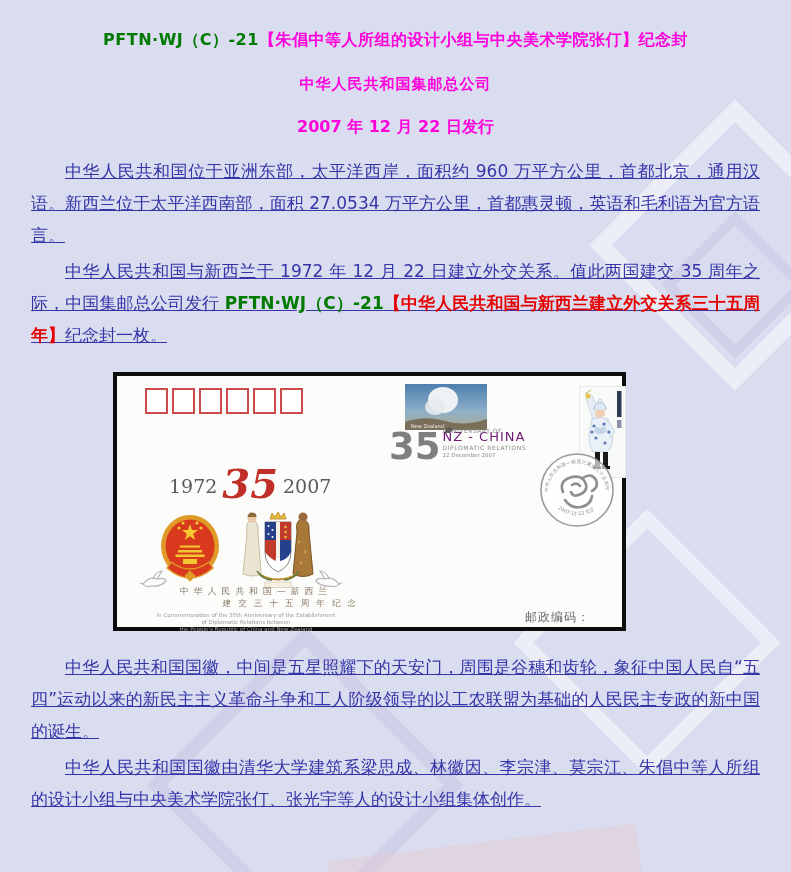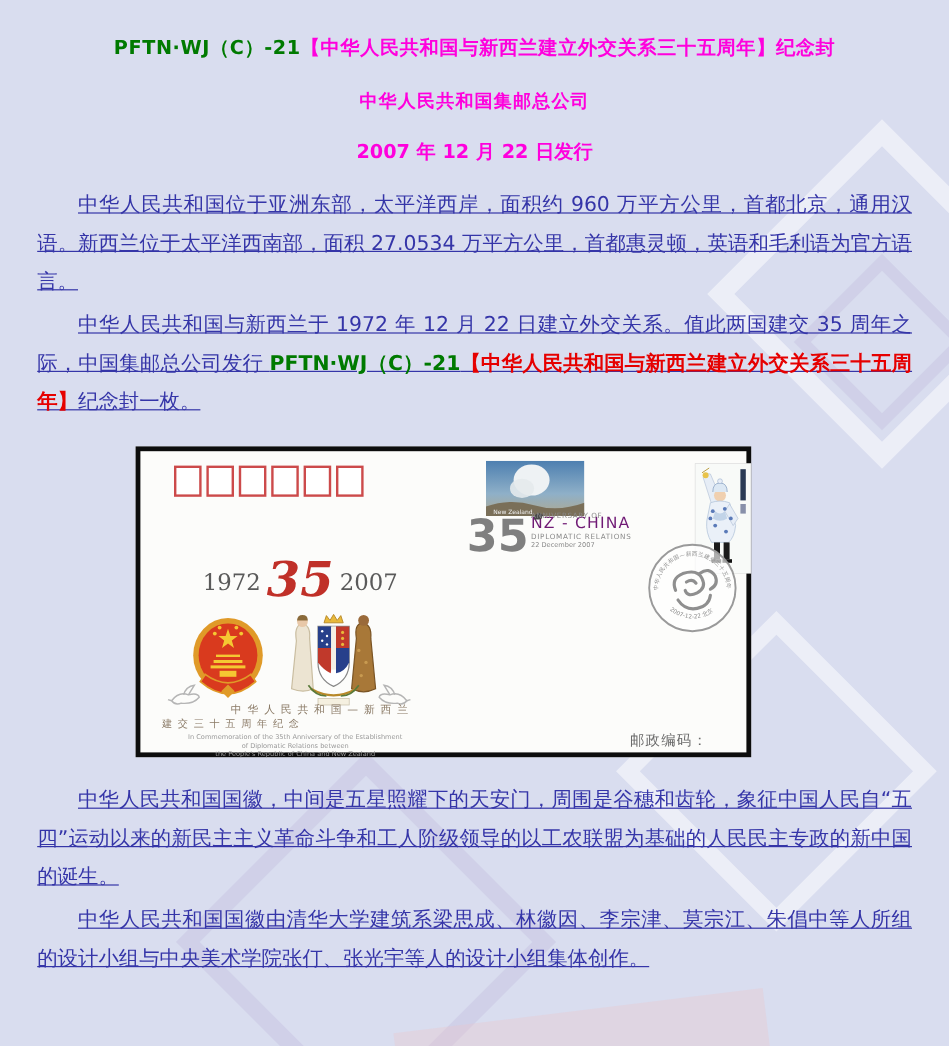--- a/index.html
+++ b/index.html
@@ -50,24 +50,24 @@
            font-size:19px; line-height:44px; white-space:nowrap; }
   .years .big35 { position:static; color:#c03028; font-size:40px; font-style:italic; font-weight:bold;
                   margin:0 5px; vertical-align:-5px; }
   .years span { position:static; }
 
   .cn-emblem   { left:42px;  top:136px; }
   .nz-arms     { left:118px; top:132px; }
   .dove-left   { left:22px;  top:192px; }
   .dove-right  { left:196px; top:192px; }
 
-  .cap-cn1 { left:2px; top:209px; width:222px; text-align:right; font-size:9px;
+  .cap-cn1 { left:26px; top:209px; width:222px; text-align:center; font-size:9px;
              color:#8a7a66; letter-spacing:1px; white-space:nowrap; }
-  .cap-cn2 { left:18px; top:222px; width:222px; text-align:left; font-size:8.5px;
-             color:#8a7a66; letter-spacing:1px; white-space:nowrap; }
+  .cap-cn2 { left:18px; top:222px; width:222px; text-align:right; font-size:8.5px;
+             color:#8a7a66; letter-spacing:1px; white-space:nowrap;font-family:Liberation Mono, monospace; }
   .cap-en  { left:4px; top:236px; width:250px; text-align:center; font-size:5.5px;
              line-height:6.8px; color:#9a9a9a; }
   .cap-en div { position:static; }
 
   .nz-stamp    { left:288px; top:8px; }
   .nz-postmark { left:272px; top:52px; display:flex; align-items:flex-start; color:#8a8a8a; }
   .nz-postmark .pm-35 { position:static; font-size:37px; line-height:37px; font-weight:bold; color:#7f7f7f; }
   .pm-col { position:static; margin-left:2px; padding-top:2px; }
   .pm-arc   { position:static; display:flex; align-items:center; gap:2px; font-size:6px; letter-spacing:0.5px; }
   .pm-title { position:static; font-size:13px; line-height:13px; letter-spacing:1px; color:#701a75; }
@@ -90,21 +90,21 @@
   <g fill="none" stroke="rgba(198,192,224,0.45)">
     <rect x="200" y="680" width="210" height="210" stroke-width="14" transform="rotate(45 305 785)"></rect>
     <rect x="688" y="238" width="94" height="94" stroke-width="10" transform="rotate(45 735 285)"></rect>
   </g>
   <rect x="330" y="842" width="310" height="55" fill="rgba(236,198,204,0.35)" transform="rotate(-7 485 869)"></rect>
 </svg>
 
 <div class="content">
 
   <header>
-    <h1 class="h1"><span class="green">PFTN·WJ（C）-21</span><span class="magenta">【中华人民共和国与新西兰建立外交关系三十五周年】纪念封</span></h1>
+    <h1 class="h1"><span class="green">PFTN·WJ（C）-21</span><span class="magenta">【朱倡中等人所组的设计小组与中央美术学院张仃】纪念封</span></h1>
     <div class="h2 magenta">中华人民共和国集邮总公司</div>
     <div class="h3 magenta">2007 年 12 月 22 日发行</div>
   </header>
 
   <main>
 
     <p>中华人民共和国位于亚洲东部，太平洋西岸，面积约 960 万平方公里，首都北京，通用汉语。新西兰位于太平洋西南部，面积 27.0534 万平方公里，首都惠灵顿，英语和毛利语为官方语言。</p>
 
     <p><span>中华人民共和国与新西兰于 1972 年 12 月 22 日建立外交关系。值此两国建交 35 周年之际，中国集邮总公司发行 </span><span class="code-green">PFTN·WJ（C）-21</span><span class="red-bold">【中华人民共和国与新西兰建立外交关系三十五周年】</span><span>纪念封一枚。</span></p>
 

